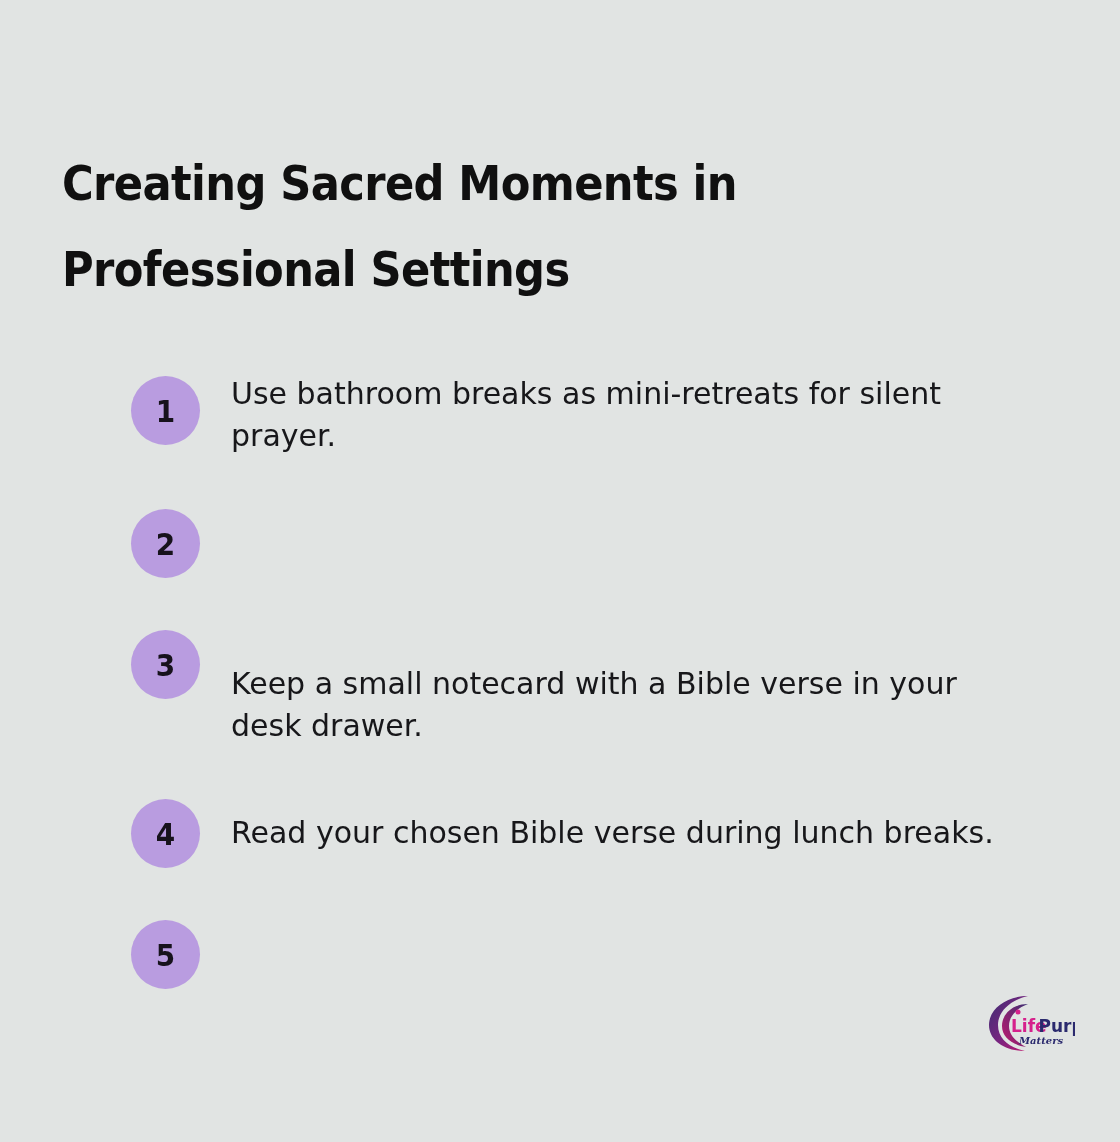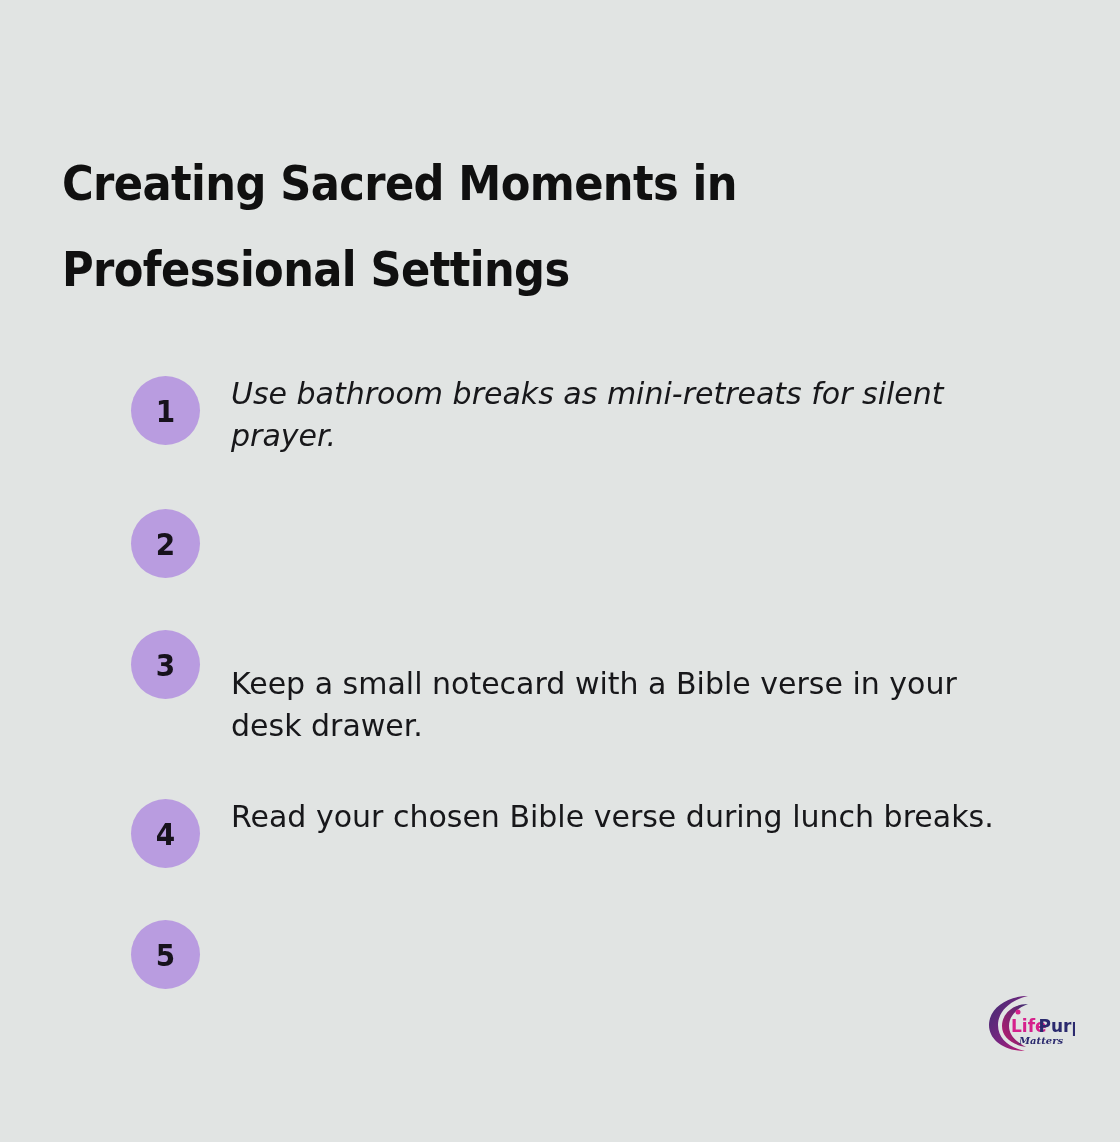--- a/index.html
+++ b/index.html
@@ -74,24 +74,24 @@
     flex: 1 1 auto;
     margin-left: 31px;
     font-family: "DejaVu Sans", "Liberation Sans", sans-serif;
     font-size: 30px;
     line-height: 42px;
     color: #17171a;
     padding-top: 3px;
   }
 
   
-  .step.w1 .step-text { max-width: 730px; font-style: italic; }
+  .step.w1 .step-text { max-width: 730px; }
   .step.w2 .step-text { max-width: 790px; }
   .step.w3 .step-text { max-width: 800px; }
-  .step.w4 .step-text { max-width: 790px; }
+  .step.w4 .step-text { max-width: 790px; margin-top: 16px; }
   .step.w5 .step-text { max-width: 748px; }
 
   
   .logo {
     position: absolute;
     left: 980px;
     top: 992px;
     width: 95px;
     height: 62px;
   }

